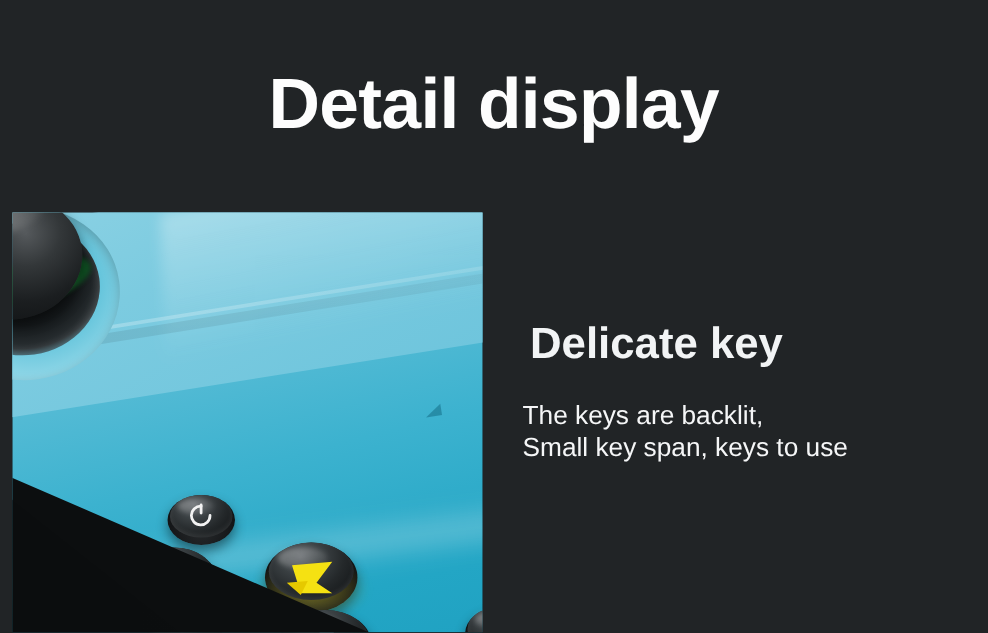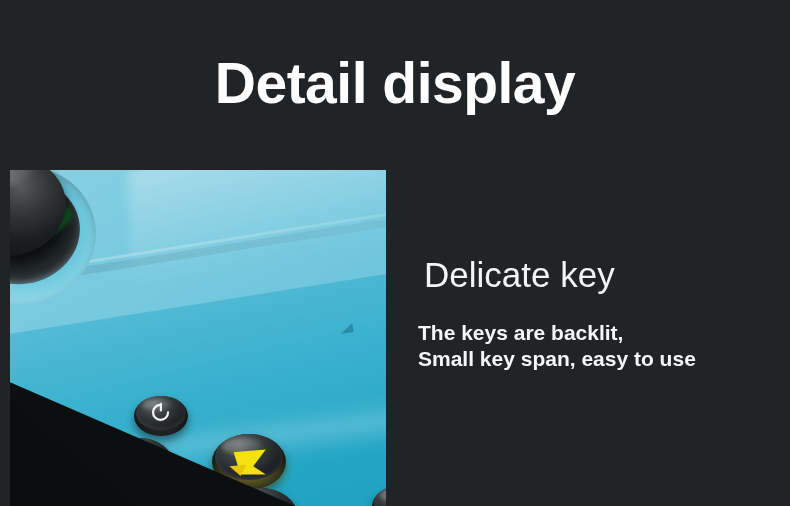--- a/index.html
+++ b/index.html
@@ -279,32 +279,32 @@
   #btn-blue   { left: 212px; top: 318px; width: 76px; height: 58px; }
   #btn-edge   { left: 362px; top: 316px; width: 54px; height: 42px; }
 
   
   .subhead {
     position: absolute;
     left: 424px;
     top: 254px;
     color: #f2f4f5;
     font-size: 35px;
-    font-weight: 400;
+    font-weight: 700;
     line-height: 42px;
     letter-spacing: 0px;
     white-space: nowrap;
   }
   .body-copy {
     position: absolute;
     left: 418px;
     top: 320px;
     color: #f5f6f7;
     font-size: 21px;
-    font-weight: bold;
+    font-weight: normal;
     line-height: 26px;
     letter-spacing: 0px;
     white-space: nowrap;
   }
   .body-copy .line { display: block; }
 </style>
 </head>
 <body>
 
 <div class="page">
@@ -400,16 +400,16 @@
 
       <div class="shadow-wedge2"></div>
       <div class="shadow-wedge"></div>
     </div>
   </div>
 
   <div class="subhead">Delicate key</div>
 
   <div class="body-copy">
     <span class="line">The keys are backlit,</span>
-    <span class="line">Small key span, easy to use</span>
+    <span class="line">Small key span, keys to use</span>
   </div>
 
 </div>
 
 </body></html>

